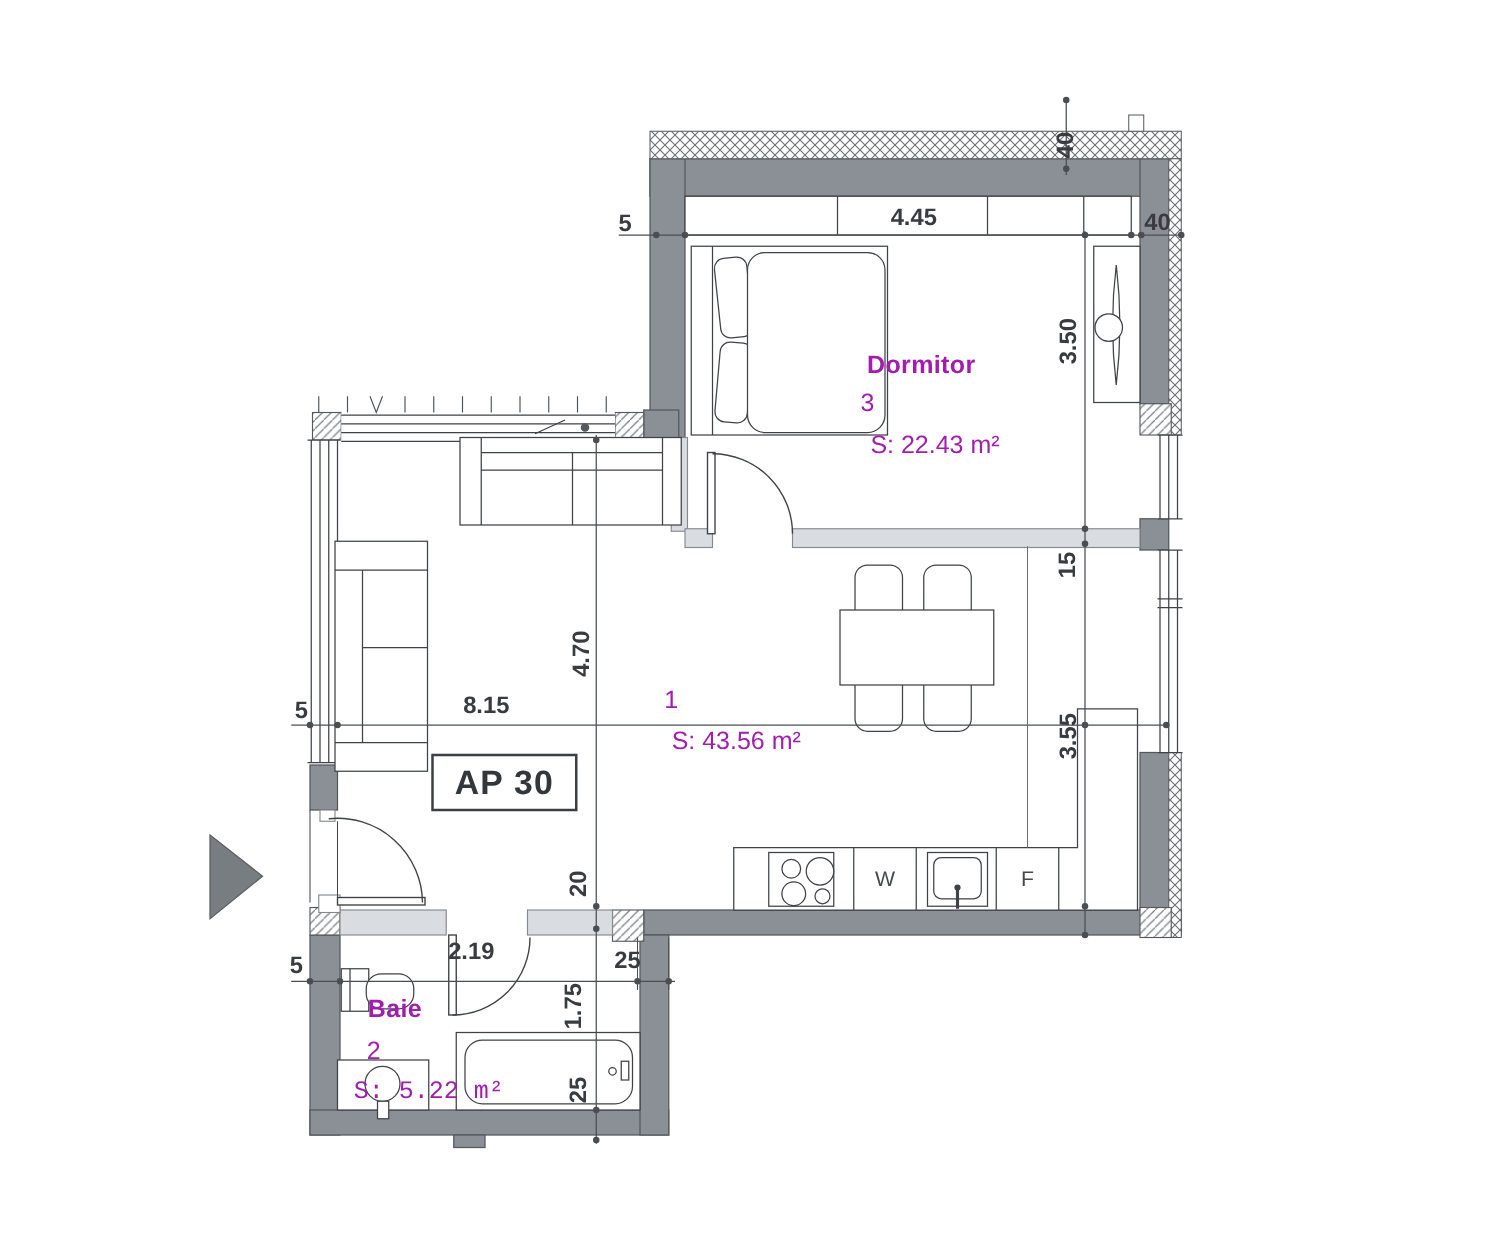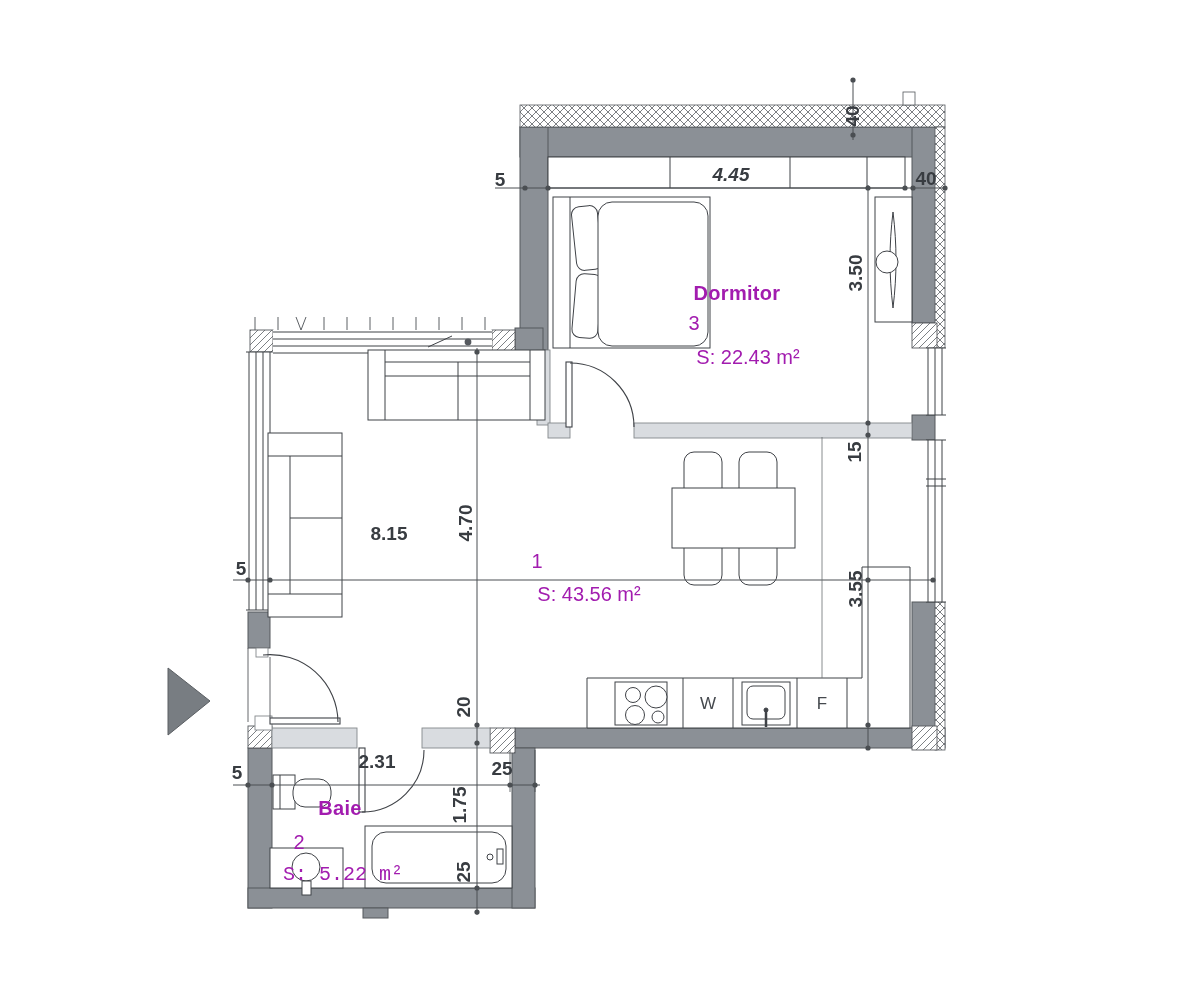--- a/index.html
+++ b/index.html
@@ -223,38 +223,39 @@
   </g>
 </svg>
 
 <div class="lbl room" style="left:737px;top:293px;">Dormitor</div>
 <div class="lbl sub" style="left:694px;top:323px;">3</div>
 <div class="lbl sub" style="left:748px;top:357px;">S: 22.43 m²</div>
 
 <div class="lbl sub" style="left:537px;top:561px;">1</div>
 <div class="lbl sub" style="left:589px;top:594px;">S: 43.56 m²</div>
 
-<div class="lbl room" style="left:316px;top:808px;margin-left:24px;">Baie</div>
+<div class="lbl room" style="left:316px;top:808px;">Baie</div>
 <div class="lbl sub" style="left:299px;top:842px;">2</div>
 <div class="lbl sub" style="left:343px;top:874px;font-family:Liberation Mono, monospace;">S: 5.22 m²</div>
 
+<div class="apbox">AP 30</div>
 
 <div class="lbl appl" style="left:708px;top:704px;">W</div>
 <div class="lbl appl" style="left:822px;top:704px;">F</div>
 
-<div class="lbl dim" style="left:731px;top:175px;font-style:italic;">4.45</div>
+<div class="lbl dim" style="left:731px;top:175px;">4.45</div>
 <div class="lbl dim" style="left:500px;top:180px;">5</div>
 <div class="lbl dim rot" style="left:853px;top:116px;">40</div>
 <div class="lbl dim" style="left:926px;top:179px;">40</div>
 <div class="lbl dim rot" style="left:856px;top:273px;">3.50</div>
 <div class="lbl dim rot" style="left:855px;top:452px;">15</div>
 <div class="lbl dim rot" style="left:856px;top:589px;">3.55</div>
 <div class="lbl dim rot" style="left:466px;top:523px;">4.70</div>
-<div class="lbl dim" style="left:389px;top:534px;">8.15</div>
+<div class="lbl dim" style="left:389px;top:565px;">8.15</div>
 <div class="lbl dim" style="left:241px;top:569px;">5</div>
 <div class="lbl dim rot" style="left:464px;top:707px;">20</div>
-<div class="lbl dim" style="left:377px;top:762px;">2.31</div>
+<div class="lbl dim" style="left:377px;top:762px;">2.19</div>
 <div class="lbl dim" style="left:502px;top:769px;">25</div>
 <div class="lbl dim" style="left:237px;top:773px;">5</div>
 <div class="lbl dim rot" style="left:460px;top:805px;">1.75</div>
 <div class="lbl dim rot" style="left:464px;top:872px;">25</div>
 
 </div>
 
 </body></html>

